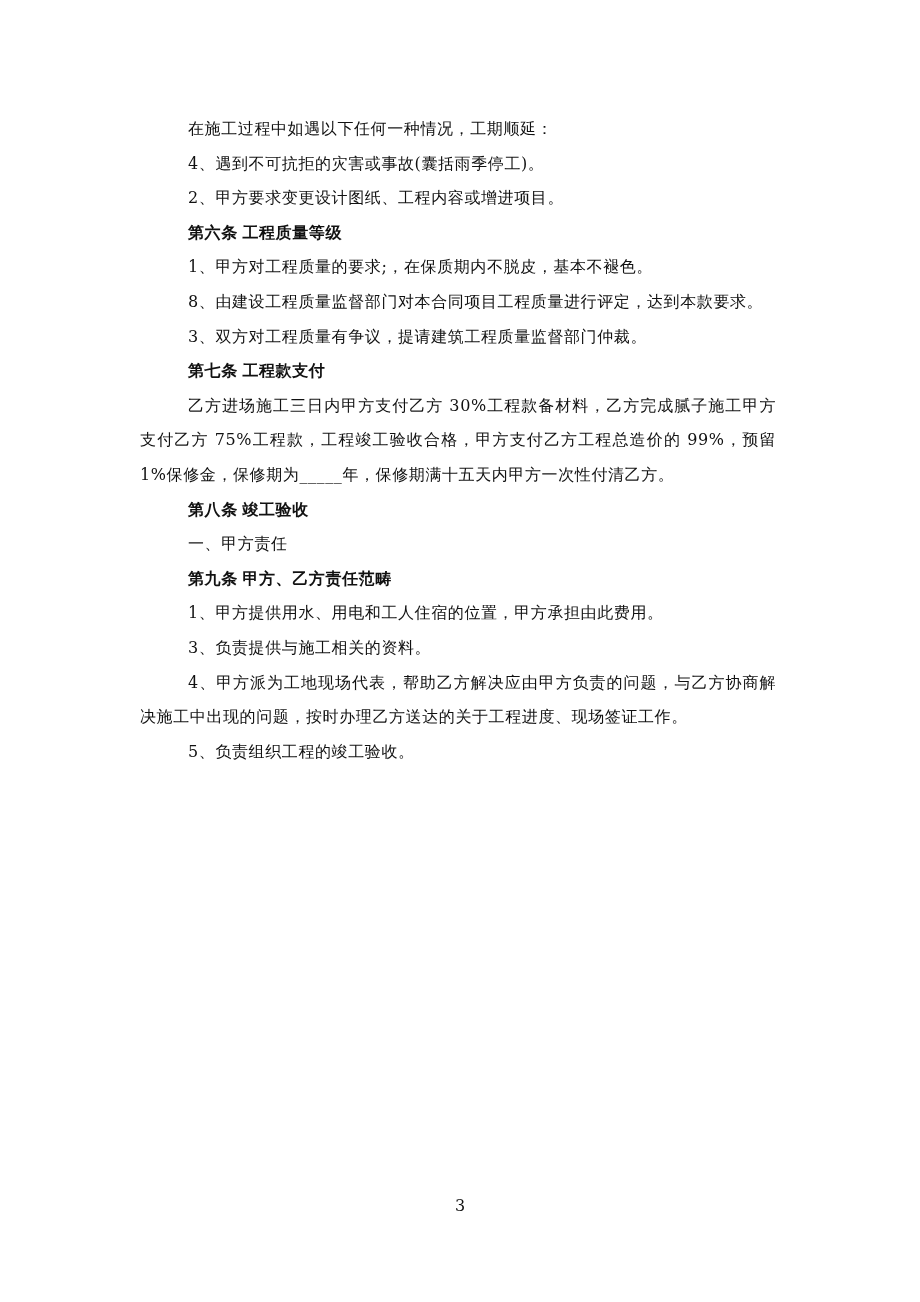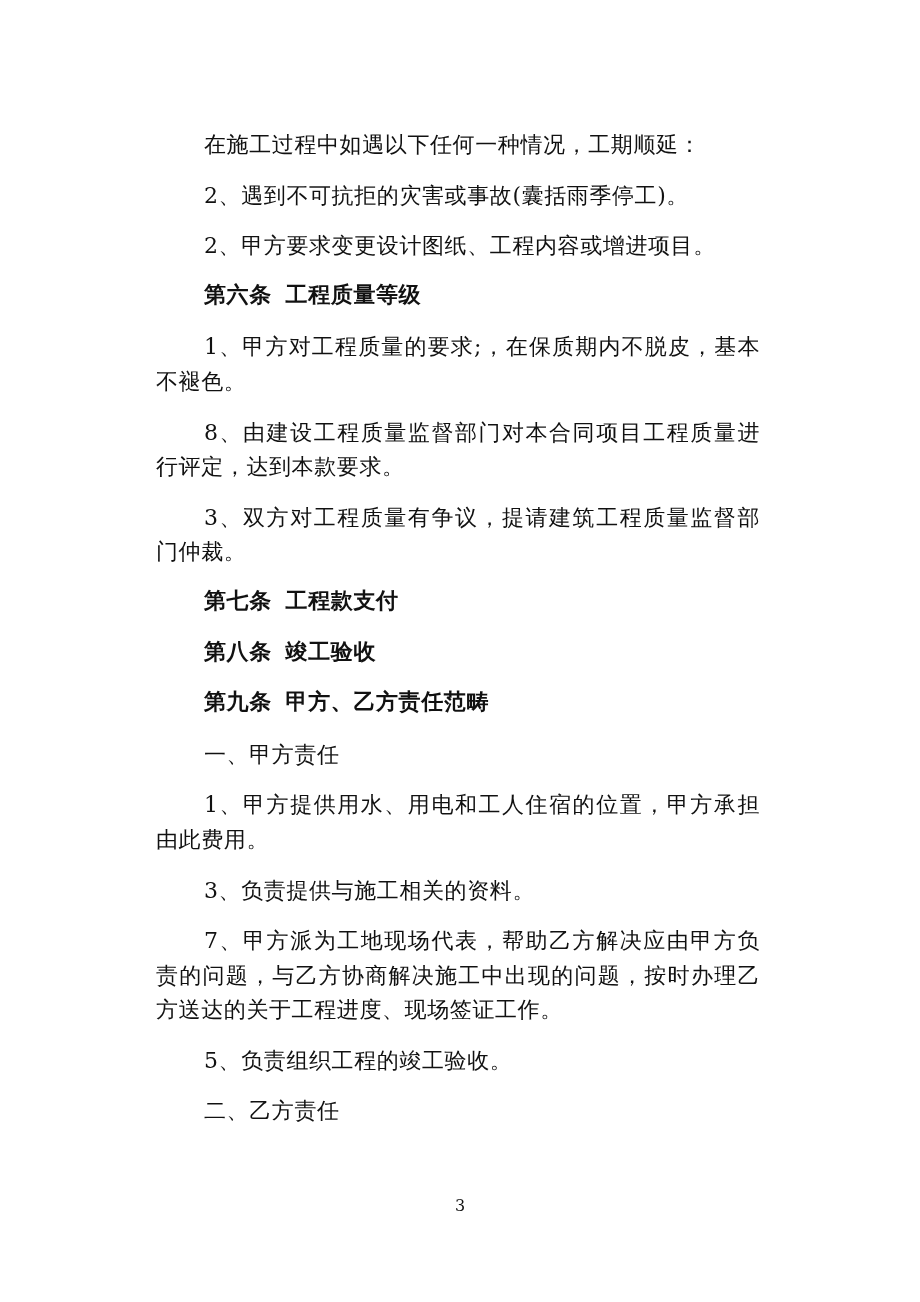--- a/index.html
+++ b/index.html
@@ -1,39 +1,39 @@
 <!DOCTYPE html>
 <html><head>
 <meta charset="utf-8">
 <style>
   html, body { margin: 0; padding: 0; background: #ffffff; }
   body { width: 920px; height: 1302px; position: relative; overflow: hidden;
          font-family: "DejaVu Serif", "Liberation Serif", serif; color: #111; }
   .page { position: absolute; left: 140px; top: 112px; width: 636px; }
-  .p { font-size: 22px; line-height: 34.6px; margin: 16px; text-indent: 48px;
+  .p { font-size: 16px; line-height: 34.6px; margin: 0; text-indent: 48px;
        text-align: justify; letter-spacing: 0.6px; white-space: normal; }
-  .h { font-weight: bold; font-family: Liberation Mono, monospace; }
+  .h { font-weight: bold; font-family: Liberation Serif, serif; }
   .page-num { position: absolute; left: 0; width: 920px; top: 1196px; text-align: center;
               font-size: 16px; }
 </style>
 </head>
 <body>
 
 <div class="page">
   <p class="p">在施工过程中如遇以下任何一种情况，工期顺延：</p>
-  <p class="p">2、遇到不可抗拒的灾害或事故(囊括雨季停工)。</p>
+  <p class="p">4、遇到不可抗拒的灾害或事故(囊括雨季停工)。</p>
   <p class="p">2、甲方要求变更设计图纸、工程内容或增进项目。</p>
   <p class="p h">第六条 工程质量等级</p>
   <p class="p">1、甲方对工程质量的要求;，在保质期内不脱皮，基本不褪色。</p>
   <p class="p">8、由建设工程质量监督部门对本合同项目工程质量进行评定，达到本款要求。</p>
   <p class="p">3、双方对工程质量有争议，提请建筑工程质量监督部门仲裁。</p>
   <p class="p h">第七条 工程款支付</p>
+  <p class="p">乙方进场施工三日内甲方支付乙方 30%工程款备材料，乙方完成腻子施工甲方支付乙方 75%工程款，工程竣工验收合格，甲方支付乙方工程总造价的 99%，预留 1%保修金，保修期为_____年，保修期满十五天内甲方一次性付清乙方。</p>
   <p class="p h">第八条 竣工验收</p>
+  <p class="p">一、甲方责任</p>
   <p class="p h">第九条 甲方、乙方责任范畴</p>
-  <p class="p">一、甲方责任</p>
   <p class="p">1、甲方提供用水、用电和工人住宿的位置，甲方承担由此费用。</p>
   <p class="p">3、负责提供与施工相关的资料。</p>
-  <p class="p">7、甲方派为工地现场代表，帮助乙方解决应由甲方负责的问题，与乙方协商解决施工中出现的问题，按时办理乙方送达的关于工程进度、现场签证工作。</p>
+  <p class="p">4、甲方派为工地现场代表，帮助乙方解决应由甲方负责的问题，与乙方协商解决施工中出现的问题，按时办理乙方送达的关于工程进度、现场签证工作。</p>
   <p class="p">5、负责组织工程的竣工验收。</p>
-  <p class="p">二、乙方责任</p>
 </div>
 
 <div class="page-num">3</div>
 
 </body></html>

